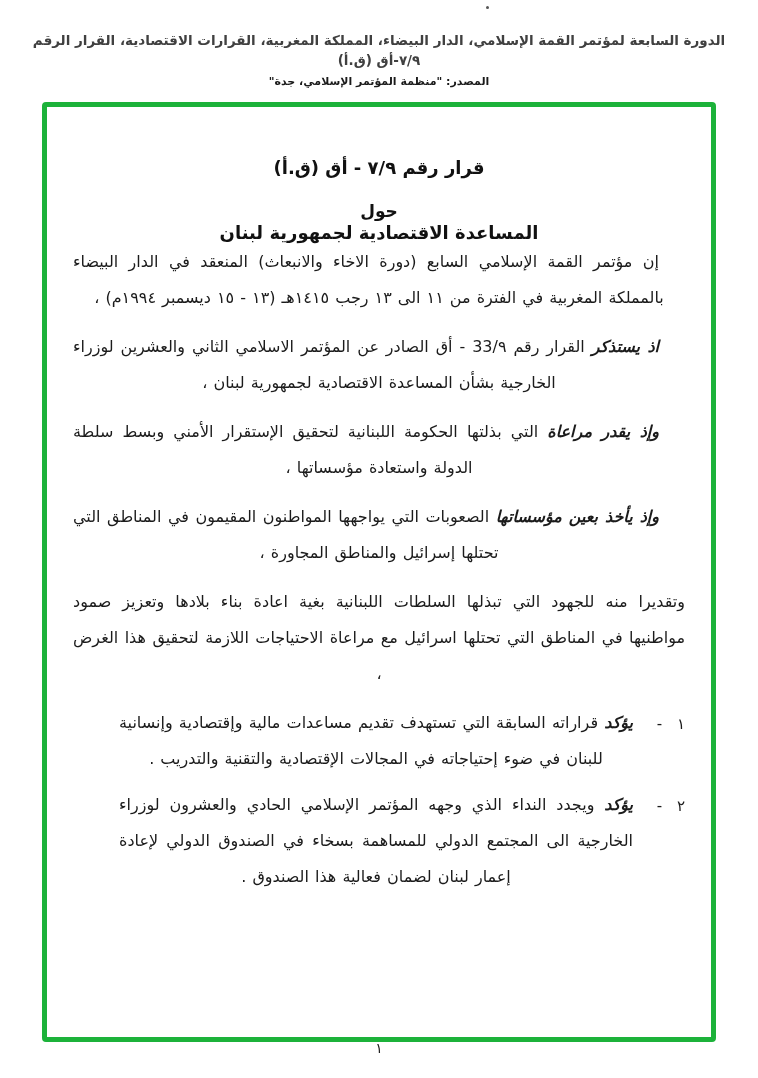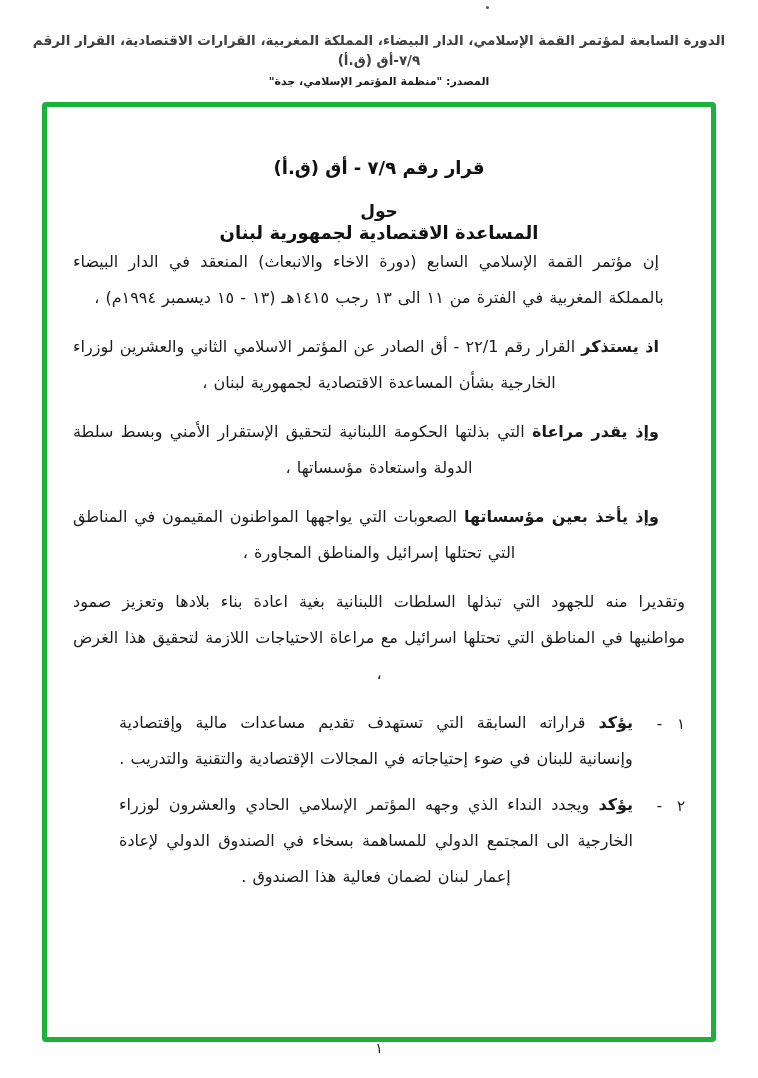--- a/index.html
+++ b/index.html
@@ -47,21 +47,21 @@
   .doc-body{
     font-size:16px;line-height:36px;color:#1b1b1b;
   }
   .para{
     margin:0 0 13px 0;
     text-align:justify;
     text-align-last:center;
     word-spacing:1px;
   }
   .para.indent{text-indent:26px;}
-  .lead{font-weight:bold;}
+  .lead{font-weight:bold;font-style:italic;}
   .items{margin-top:6px;}
   .item{display:flex;direction:rtl;margin:0 0 10px 0;}
   .item-num{
     flex:0 0 52px;
     font-size:15px;
     word-spacing:10px;
     padding-top:1px;
   }
   .item-body{
     flex:1;
@@ -93,21 +93,21 @@
       <div class="doc-title">
         <div class="t1">قرار رقم ٧/٩ - أق (ق.أ)</div>
         <div class="t2">حول</div>
         <div class="t3">المساعدة الاقتصادية لجمهورية لبنان</div>
       </div>
 
       <div class="doc-body">
 
         <p class="para indent"><span class="lead"></span><span>إن مؤتمر القمة الإسلامي السابع (دورة الاخاء والانبعاث) المنعقد في الدار البيضاء بالمملكة المغربية في الفترة من ١١ الى ١٣ رجب ١٤١٥هـ (١٣ - ١٥ ديسمبر ١٩٩٤م) ،</span></p>
 
-        <p class="para indent"><span class="lead">اذ يستذكر</span><span> القرار رقم ٢٢/1 - أق الصادر عن المؤتمر الاسلامي الثاني والعشرين لوزراء الخارجية بشأن المساعدة الاقتصادية لجمهورية لبنان ،</span></p>
+        <p class="para indent"><span class="lead">اذ يستذكر</span><span> القرار رقم 33/٩ - أق الصادر عن المؤتمر الاسلامي الثاني والعشرين لوزراء الخارجية بشأن المساعدة الاقتصادية لجمهورية لبنان ،</span></p>
 
         <p class="para indent"><span class="lead">وإذ يقدر مراعاة</span><span> التي بذلتها الحكومة اللبنانية لتحقيق الإستقرار الأمني وبسط سلطة الدولة واستعادة مؤسساتها ،</span></p>
 
         <p class="para indent"><span class="lead">وإذ يأخذ بعين مؤسساتها</span><span> الصعوبات التي يواجهها المواطنون المقيمون في المناطق التي تحتلها إسرائيل والمناطق المجاورة ،</span></p>
 
         <p class="para"><span class="lead"></span><span>وتقديرا منه للجهود التي تبذلها السلطات اللبنانية بغية اعادة بناء بلادها وتعزيز صمود مواطنيها في المناطق التي تحتلها اسرائيل مع مراعاة الاحتياجات اللازمة لتحقيق هذا الغرض ،</span></p>
 
         <div class="items">
 
           <div class="item">

